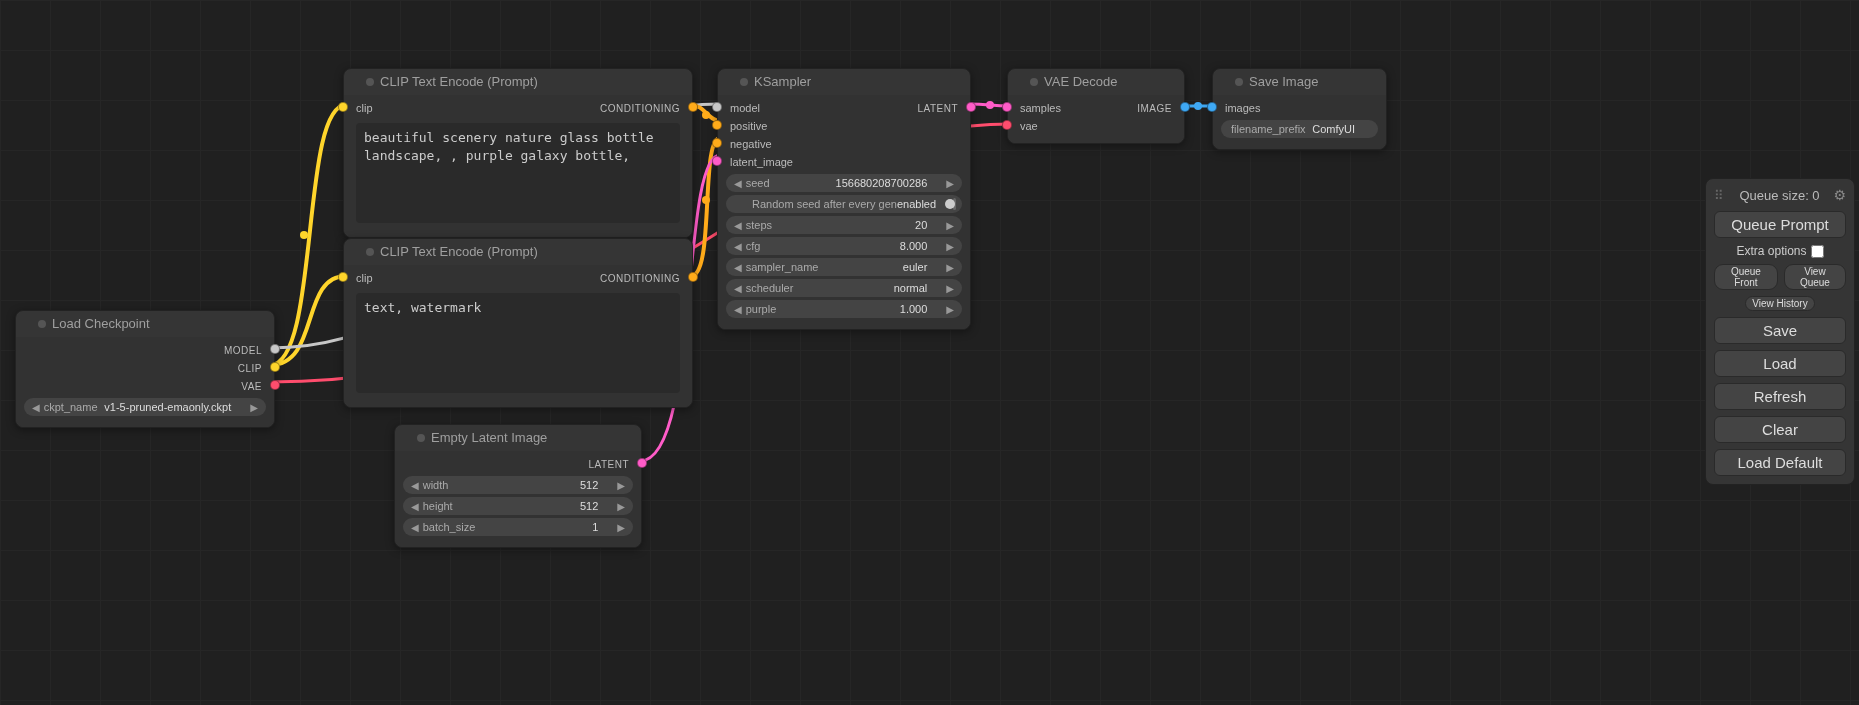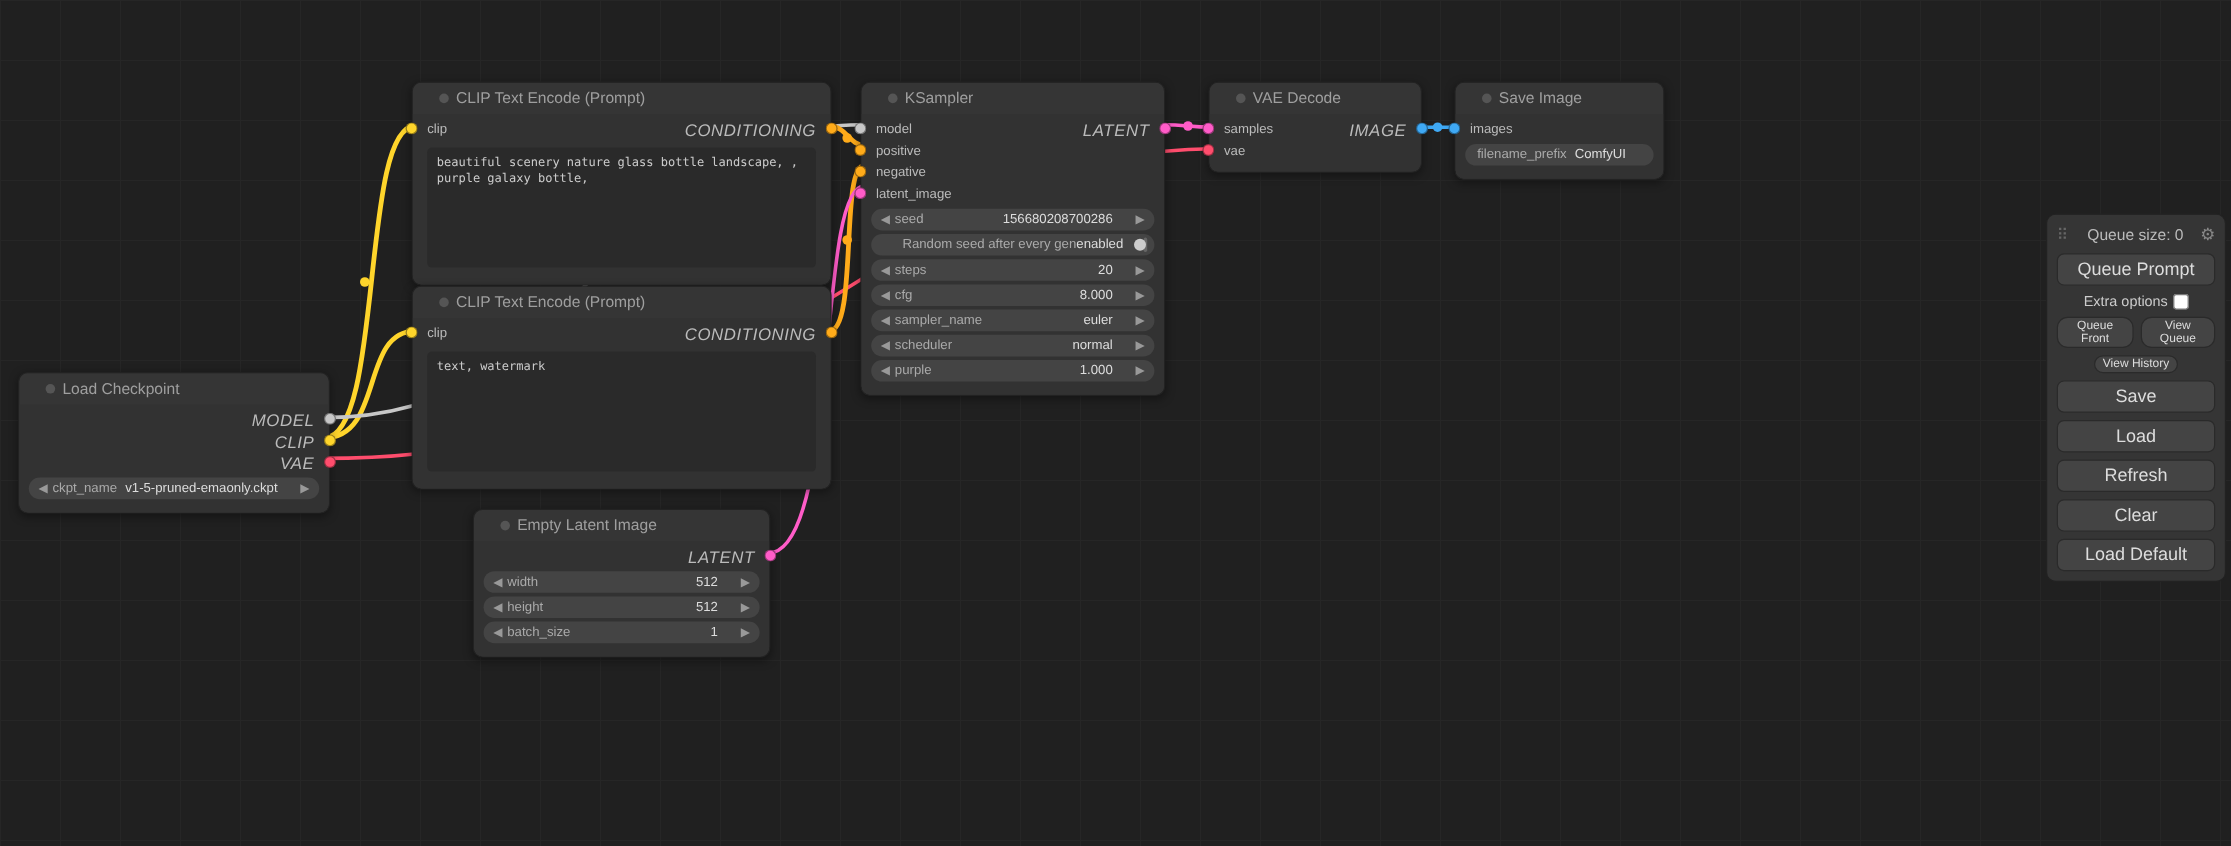--- a/index.html
+++ b/index.html
@@ -57,21 +57,21 @@
     color:#ccc;
   }
   .widget .arrow { color:#999; font-size:10px; padding:0 2px; cursor:pointer;}
   .widget .label { flex:0 0 auto; margin-left:2px; color:#aaa;}
   .widget .value { flex:0 0 auto; margin-right:17px; color:#ddd;}
   .toggle { width:16px; height:12px; border-radius:6px; background:#666; position:relative; }
   .toggle::after { content:''; position:absolute; right:1px; top:1px; width:10px; height:10px; border-radius:50%; background:#ccc;}
 
   .textarea {
     background:#2a2a2a; color:#ccc; border-radius:4px; margin:6px;
-    padding:6px 8px; font-family:monospace; font-size:10px; line-height:1.4;
+    padding:6px 8px; font-family:monospace; font-size:13px; line-height:1.4;
     min-height:90px; white-space:pre-wrap;
   }
 
   .panel {
     position:absolute;
     background:#353535;
     border:1px solid #222;
     border-radius:8px;
     padding:8px;
     color:#ccc;
@@ -81,21 +81,21 @@
   .panel .handle-row { display:flex; justify-content:space-between; align-items:center; font-size:13px; color:#bbb; margin-bottom:2px;}
   .panel .handle-row .gear { color:#888; font-size:14px;}
   .panel button {
     background:#444; color:#ddd; border:1px solid #2a2a2a; border-radius:6px;
     padding:4px 10px; font-size:15px; cursor:pointer;
   }
   .panel button.small { font-size:10px; padding:1px 6px; border-radius:9px;}
   .panel .row { display:flex; gap:6px; justify-content:center;}
   .panel .extra { display:flex; justify-content:center; align-items:center; gap:4px; font-size:12px;}
 
-  .outlabel { font-size:14px; letter-spacing:0.5px;font-style:italic;}
+  .outlabel { font-size:10px; letter-spacing:0.5px;}
 </style>
 </head>
 <body>
 
 <div class="grid"></div>
 
 <svg class="wires">
 
   <path d="M 270 365 C 320 365 300 105 346 105" stroke="#ffd52b" stroke-width="4" fill="none" stroke-linecap="round"></path>
 

